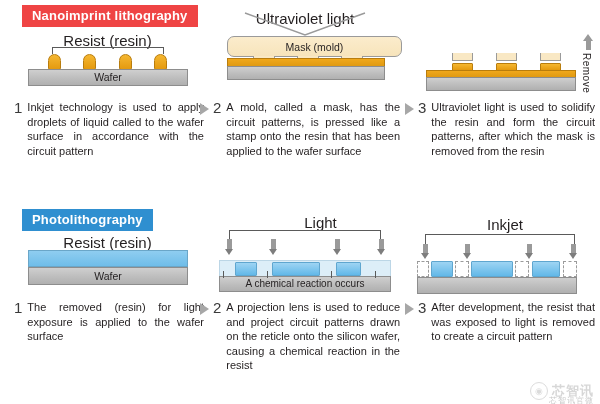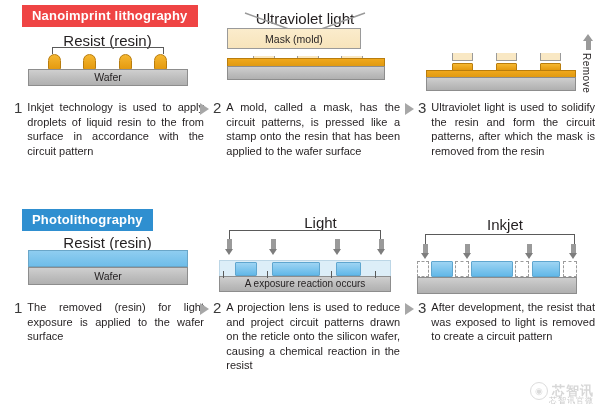--- a/index.html
+++ b/index.html
@@ -171,21 +171,21 @@
       <div class="droplet" style="left:99px;top:22px;width:13px;height:16px;"></div>
       <div class="droplet" style="left:134px;top:22px;width:13px;height:16px;"></div>
       <div class="wafer" style="position:absolute;left:8px;top:37px;width:160px;height:17px;">Wafer</div>
     </div>
 
     <div class="panel" style="left:215px;top:8px;width:180px;height:82px;">
       <div class="fig-label" style="position:absolute;left:0;top:2px;width:180px;">Ultraviolet light</div>
       <svg class="chev" style="left:28px;top:1px;" width="124" height="30" viewBox="0 0 124 30">
         <polyline points="2,4 62,26 122,4" fill="none" stroke="#9a9a9a" stroke-width="1.4"></polyline>
       </svg>
-      <div class="mask-body" style="position:absolute;left:12px;top:20px;width:134px;height:21px;">Mask (mold)</div>
+      <div class="mask-body" style="position:absolute;left:12px;top:28px;width:175px;height:21px;border-radius:7px;">Mask (mold)</div>
       <div class="mask-tooth" style="left:38px;top:48px;width:22px;height:7px;"></div>
       <div class="mask-tooth" style="left:82px;top:48px;width:22px;height:7px;"></div>
       <div class="mask-tooth" style="left:126px;top:48px;width:22px;height:7px;"></div>
       <div class="resin-film" style="position:absolute;left:12px;top:50px;width:158px;height:9px;"></div>
       <div class="wafer" style="position:absolute;left:12px;top:58px;width:158px;height:14px;"></div>
     </div>
 
     <div class="panel" style="left:420px;top:20px;width:175px;height:72px;">
       <div class="mask-tooth" style="left:32px;top:33px;width:21px;height:8px;"></div>
       <div class="mask-tooth" style="left:76px;top:33px;width:21px;height:8px;"></div>
@@ -195,21 +195,21 @@
       <div class="droplet" style="left:76px;top:43px;width:21px;height:8px;border-radius:1px;"></div>
       <div class="droplet" style="left:120px;top:43px;width:21px;height:8px;border-radius:1px;"></div>
       <div class="wafer" style="position:absolute;left:6px;top:57px;width:150px;height:14px;"></div>
       <div class="up-arrow-head" style="left:163px;top:14px;"></div>
       <div class="up-arrow-stem" style="left:165.5px;top:21px;height:9px;"></div>
       <div class="vert-text" style="left:161px;top:33px;">Remove</div>
     </div>
 
     <div class="step" style="left:14px;top:100px;width:190px;">
       <span class="step-num">1</span>
-      <span class="step-text">Inkjet technology is used to apply droplets of liquid resin to the from surface in accordance with the circuit pattern</span>
+      <span class="step-text">Inkjet technology is used to apply droplets of liquid called to the wafer surface in accordance with the circuit pattern</span>
     </div>
     <div class="step" style="left:200px;top:100px;width:200px;">
       <span class="step-tri"></span>
       <span class="step-num">2</span>
       <span class="step-text">A mold, called a mask, has the circuit patterns, is pressed like a stamp onto the resin that has been applied to the wafer surface</span>
     </div>
     <div class="step" style="left:405px;top:100px;width:190px;">
       <span class="step-tri"></span>
       <span class="step-num">3</span>
       <span class="step-text">Ultraviolet light is used to solidify the resin and form the circuit patterns, after which the mask is removed from the resin</span>
@@ -239,21 +239,21 @@
       <div class="down-arrow" style="left:54px;top:35px;"></div>
       <div class="arrow-stem" style="left:119.5px;top:25px;height:11px;"></div>
       <div class="down-arrow" style="left:118px;top:35px;"></div>
       <div class="arrow-stem" style="left:163.5px;top:25px;height:11px;"></div>
       <div class="down-arrow" style="left:162px;top:35px;"></div>
 
       <div class="resist-pale" style="position:absolute;left:4px;top:46px;width:172px;height:17px;"></div>
       <div class="resist-block" style="left:20px;top:48px;width:22px;height:14px;"></div>
       <div class="resist-block" style="left:57px;top:48px;width:48px;height:14px;"></div>
       <div class="resist-block" style="left:121px;top:48px;width:25px;height:14px;"></div>
-      <div class="wafer" style="position:absolute;left:4px;top:62px;width:172px;height:16px;font-size:10px;">A exposure reaction occurs</div>
+      <div class="wafer" style="position:absolute;left:4px;top:62px;width:172px;height:16px;font-size:10px;">A chemical reaction occurs</div>
       <div class="tick" style="left:8px;top:57px;height:7px;border-color:#5a5a5a;"></div>
       <div class="tick" style="left:52px;top:57px;height:7px;"></div>
       <div class="tick" style="left:116px;top:57px;height:7px;"></div>
       <div class="tick" style="left:160px;top:57px;height:7px;"></div>
     </div>
 
     <div class="panel" style="left:415px;top:12px;width:180px;height:80px;">
       <div class="fig-label" style="position:absolute;left:0;top:0px;width:180px;">Inkjet</div>
       <div class="bracket" style="left:10px;top:18px;width:150px;height:10px;"></div>
       <div class="tick" style="left:52px;top:28px;height:4px;"></div>

